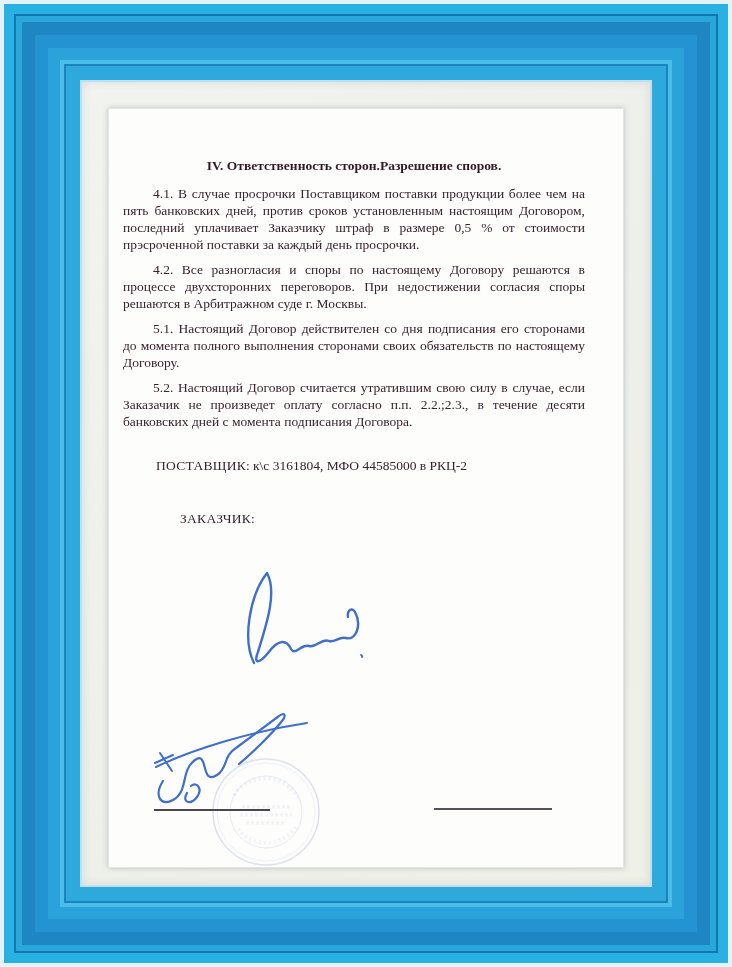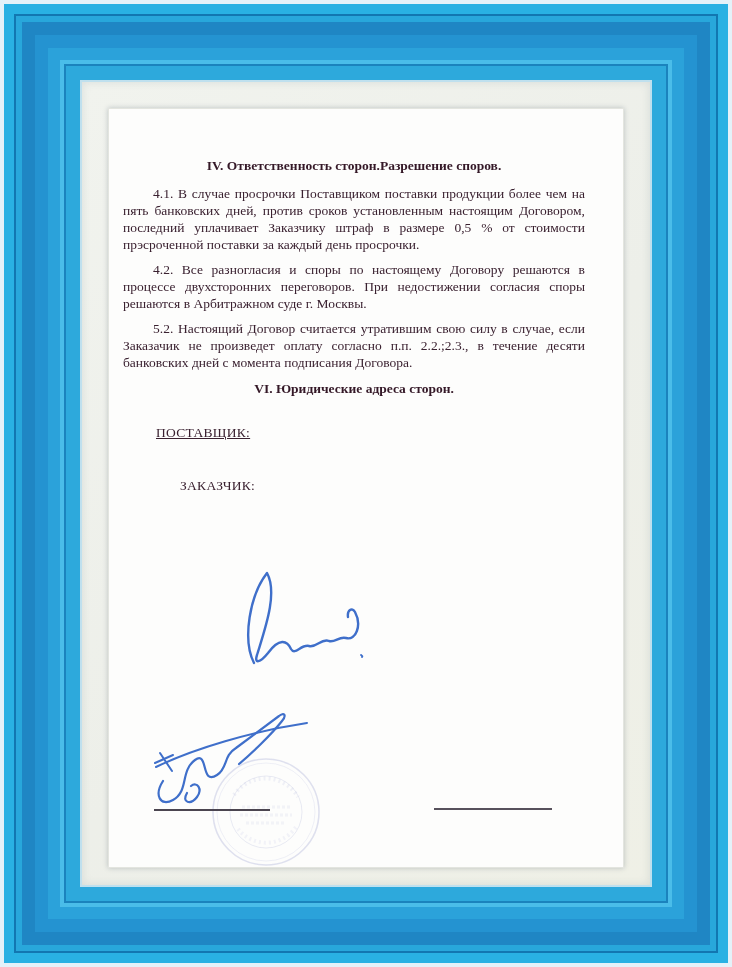--- a/index.html
+++ b/index.html
@@ -43,21 +43,21 @@
     position:absolute; inset:0;
     padding:48px 30px 9px 6px; box-sizing:border-box;
     color:#3a2130; font-size:13.5px; line-height:17px;
   }
   .hsec { text-align:center; font-weight:bold; color:#341827; }
   .h4 { margin:0 0 11px 0; }
   .h5 { margin:22px 0 11px 0; }
   .h6 { margin:9px 0 0 0; }
   .para { margin:8px; text-indent:30px; text-align:justify; }
 
-  .supplier-row { display:flex; margin:27px 0 4px 41px;text-decoration:underline; }
+  .supplier-row { display:flex; margin:27px 0 4px 41px; }
   .party-label { flex:none; width:97px; letter-spacing:.3px; }
   .addr div { white-space:nowrap; }
 
   .customer-row { margin:36px 0 0 65px; }
 
   
   .ovl { position:absolute; }
   .sig { stroke:#3f6fca; fill:none; stroke-linecap:round; stroke-linejoin:round; }
   .stamp-svg { opacity:.85; filter:blur(.5px); }
   .rule { height:2px; background:#4b4550; }
@@ -82,27 +82,28 @@
 
   <div class="mat"></div>
 
   <div class="page">
     <div class="content">
 
       <div class="hsec h4">IV. Ответственность сторон.Разрешение споров.</div>
       <p class="para">4.1. В случае просрочки Поставщиком поставки продукции более чем на пять банковских дней, против сроков установленным настоящим Договором, последний уплачивает Заказчику штраф в размере 0,5 % от стоимости прэсроченной поставки за каждый день просрочки.</p>
       <p class="para">4.2. Все разногласия и споры по настоящему Договору решаются в процессе двухсторонних переговоров. При недостижении согласия споры решаются в Арбитражном суде г. Москвы.</p>
 
+      <p class="para">5.1. Настоящий Договор действителен со дня подписания его сторонами до момента полного выполнения сторонами своих обязательств по настоящему Договору.</p>
       <p class="para">5.2. Настоящий Договор считается утратившим свою силу в случае, если Заказачик не произведет оплату согласно п.п. 2.2.;2.3., в течение десяти банковских дней с момента подписания Договора.</p>
 
-      <div class="hsec h6">VI. Юридические адреса сторон.</div>
 
       <div class="supplier-row">
         <div class="party-label">ПОСТАВЩИК:</div>
         <div class="addr">
+          <div>к\с 3161804, МФО 44585000 в РКЦ-2</div>
         </div>
       </div>
 
       <div class="customer-row">
         <span class="party-label">ЗАКАЗЧИК:</span>
       </div>
     </div>
 
     <svg class="ovl" style="left:125px; top:458px;" width="150" height="105" viewBox="0 0 150 105">
       <path class="sig" stroke-width="2.4" d="M 20,96 C 8,72 16,28 33,6 C 44,26 31,62 23,88 C 20,97 26,96 34,86

